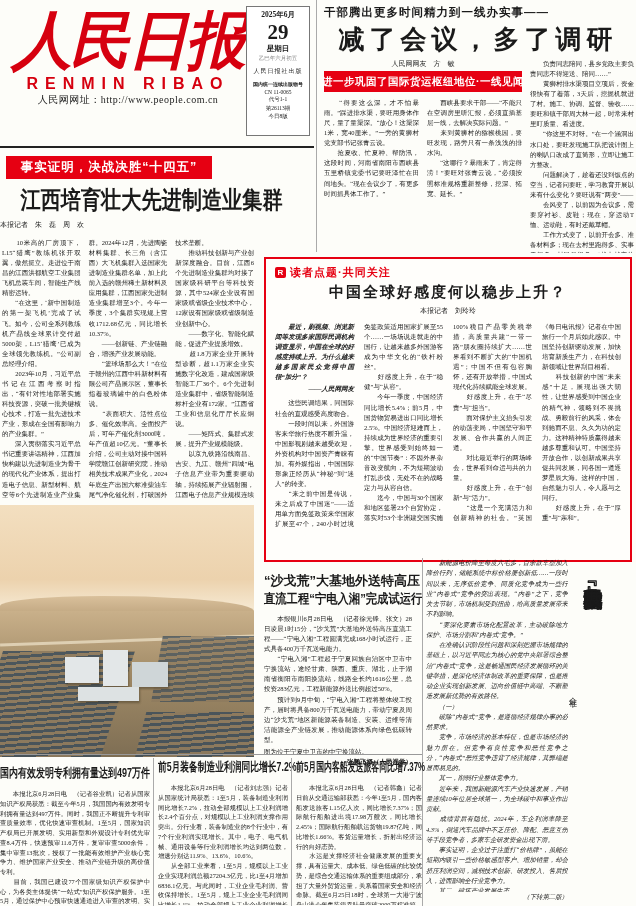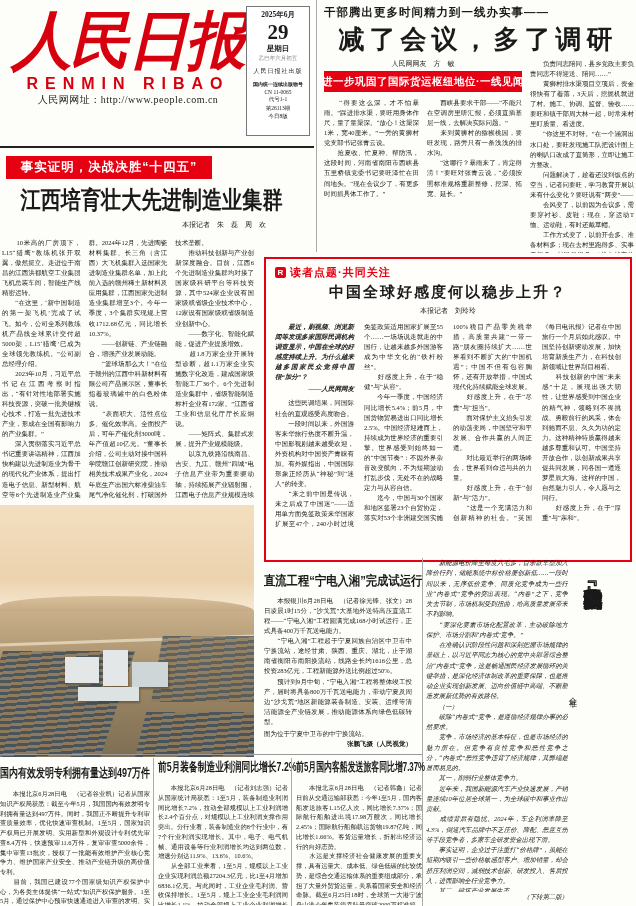--- a/index.html
+++ b/index.html
@@ -39,21 +39,21 @@
               justify-content:center;}
   .tr-banner{left:324px;top:71px;width:198px;height:21px;font-size:10.5px;letter-spacing:.5px;}
   .tr-body-left{left:324px;top:98px;width:198px;height:155px;column-count:2;column-gap:8px;
                 font-size:6.5px;line-height:1.55;}
   .tr-body-right{left:530px;top:59px;width:104px;height:194px;font-size:6.5px;line-height:1.55;}
 
   
   .lx-banner{left:6px;top:156px;width:206px;height:23px;font-size:12.5px;letter-spacing:1px;}
   .lx-headline{left:0;top:184px;width:256px;text-align:center;font-size:24px;font-weight:bold;
                transform:scaleX(.84);transform-origin:50% 50%;}
-  .lx-byline{left:0;top:220px;width:256px;text-align:right;font-size:7px;padding-left:10px;}
+  .lx-byline{left:0;top:220px;width:256px;text-align:left;font-size:7px;}
   .lx-body{left:2px;top:238px;width:252px;height:264px;column-count:3;column-gap:8px;
            font-size:6.5px;line-height:1.55;}
 
   
   .photo{left:0;top:505px;width:254px;height:252px;overflow:hidden;background:#c8ab85;}
   .p-sky{position:absolute;left:0;top:0;width:100%;height:42%;
          background:linear-gradient(#f3dfc0,#ecd2ad 70%,#f6ead4);}
   .p-ground{position:absolute;left:0;top:42%;width:100%;height:58%;
             background:linear-gradient(#c9b08a,#a08a66 45%,#80705?);
             background:linear-gradient(#c9b08a,#a08a66 45%,#7e6e54);}
@@ -214,20 +214,21 @@
 　　对比最近举行的两场峰会，世界看到命运与共的力量。
 　　好感度上升，在于“创新”与“活力”。
 　　“这是一个充满活力和创新精神的社会。”英国《每日电讯报》记者在中国旅行一个月后如此感叹。中国坚持创新驱动发展，加快培育新质生产力，在科技创新领域让世界刮目相看。
 　　科技创新的中国“未来感”十足，展现出强大韧性，让世界感受到中国企业的精气神，领略到不畏挑战、勇毅前行的风采，体会到驰而不息、久久为功的定力。这种精神特质赢得越来越多尊重和认可。中国坚持开放合作，以创新成果共享促共同发展，同各国一道逐梦星辰大海。这样的中国，自然魅力引人，令人愿与之同行。
 　　好感度上升，在于“厚重”与“亲和”。
 　　无论是近期火爆全球的“Labubu”，还是早已全球圈粉的哪吒、悟空，这些形象兼具现代创意和科技表达，在世界舞台上展现中华文化的独特魅力。</div>
   </div>
 </div>
 
 <div class="abs en-art">
+  <div class="en-h sans">“沙戈荒”大基地外送特高压</div>
   <div class="en-h en-h2 sans">直流工程“宁电入湘”完成试运行</div>
   <div class="en-body just pre">　　本报银川6月28日电　（记者徐元锋、张文）28日凌晨1时15分，“沙戈荒”大基地外送特高压直流工程——“宁电入湘”工程圆满完成168小时试运行，正式具备400万千瓦送电能力。
 　　“宁电入湘”工程起于宁夏回族自治区中卫市中宁换流站，途经甘肃、陕西、重庆、湖北，止于湖南省衡阳市南阳换流站，线路全长约1616公里，总投资283亿元，工程新能源外送比例超过50%。
 　　预计到9月中旬，“宁电入湘”工程将整体竣工投产，届时将具备800万千瓦送电能力，带动宁夏及周边“沙戈荒”地区新能源装备制造、安装、运维等清洁能源全产业链发展，推动能源体系向绿色低碳转型。</div>
   <div class="en-cap">
     <div>图为位于宁夏中卫市的中宁换流站。</div>
     <div class="en-credit">张鹏飞摄（人民视觉）</div>
   </div>
 </div>
 

